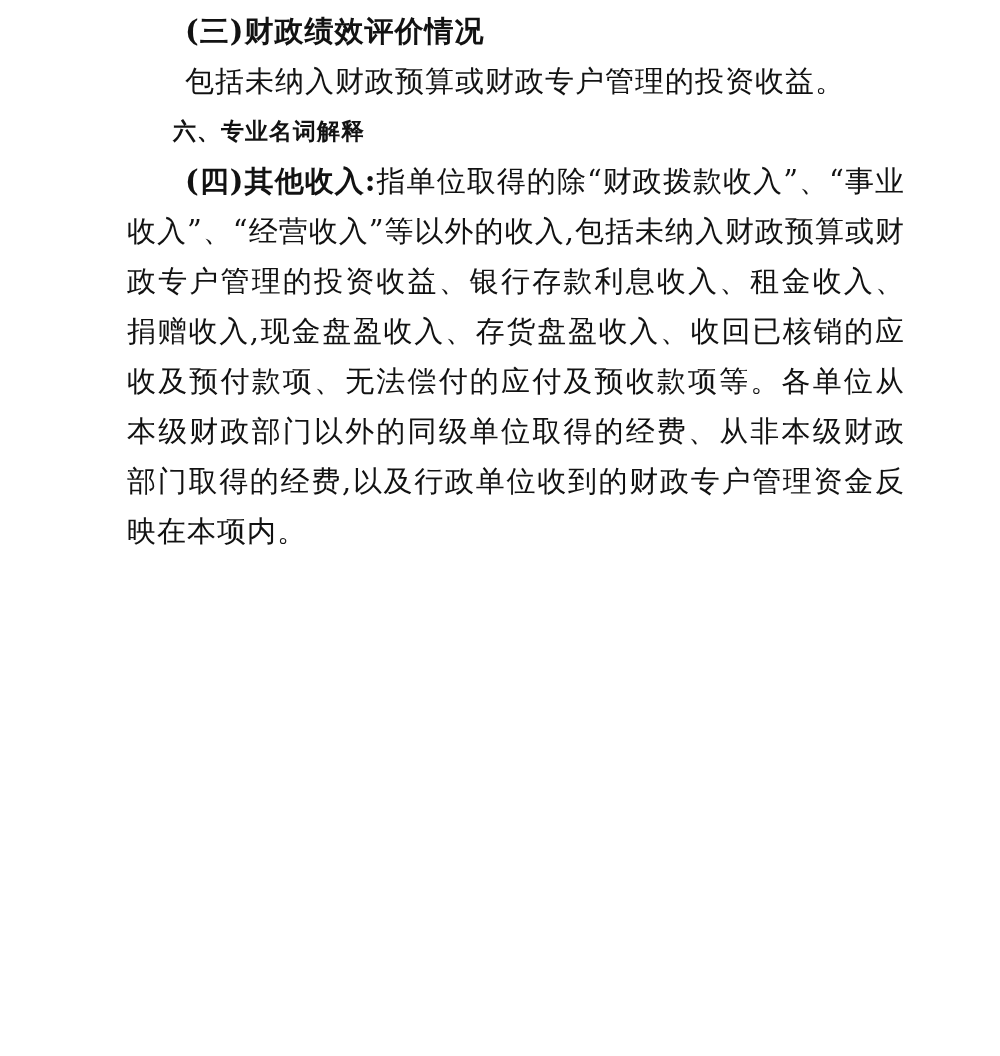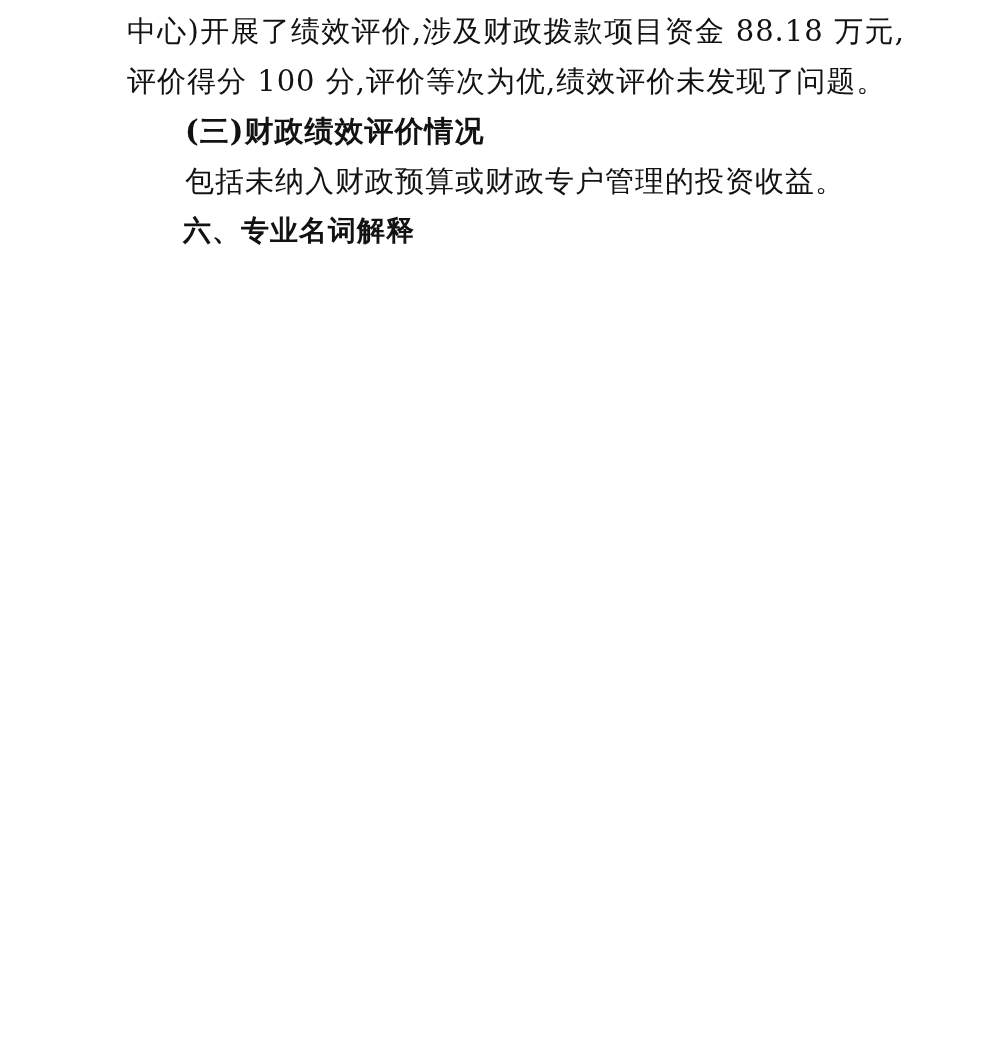--- a/index.html
+++ b/index.html
@@ -29,36 +29,36 @@
   }
   .indent {
     text-indent: 2em;
   }
   .subheading {
     font-weight: 700;
   }
   .heading {
     font-family: "DejaVu Sans", "Liberation Sans", sans-serif;
     font-weight: 700;
-    font-size: 28px;
+    font-size: 23px;
   }
   .term-label {
     font-weight: 700;
   }
 </style>
 </head>
 <body>
 
 <div class="page">
 
-  <p class="para">中心)开展了绩效评价,涉及财政拨款项目资金 88.18 万元,评价得分 100 分,评价等次为优,绩效评价未发现了问题。</p>
 
   <p class="para indent subheading">(三)财政绩效评价情况</p>
 
   <p class="para indent">包括未纳入财政预算或财政专户管理的投资收益。</p>
 
   <h2 class="para indent heading">六、专业名词解释</h2>
 
 
 
 
+  <p class="para indent"><span class="term-label">(四)其他收入:</span><span class="term-def">指单位取得的除“财政拨款收入”、“事业收入”、“经营收入”等以外的收入,包括未纳入财政预算或财政专户管理的投资收益、银行存款利息收入、租金收入、捐赠收入,现金盘盈收入、存货盘盈收入、收回已核销的应收及预付款项、无法偿付的应付及预收款项等。各单位从本级财政部门以外的同级单位取得的经费、从非本级财政部门取得的经费,以及行政单位收到的财政专户管理资金反映在本项内。</span></p>
 
 </div>
 
 </body></html>

